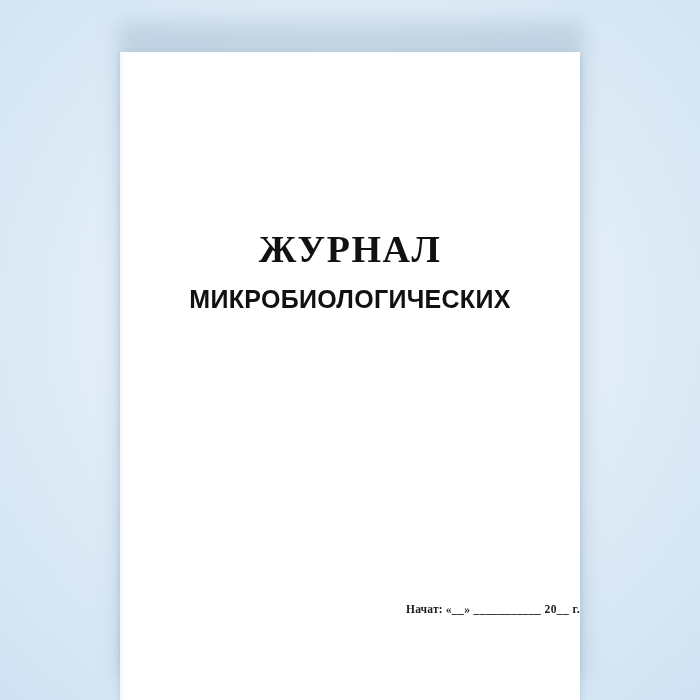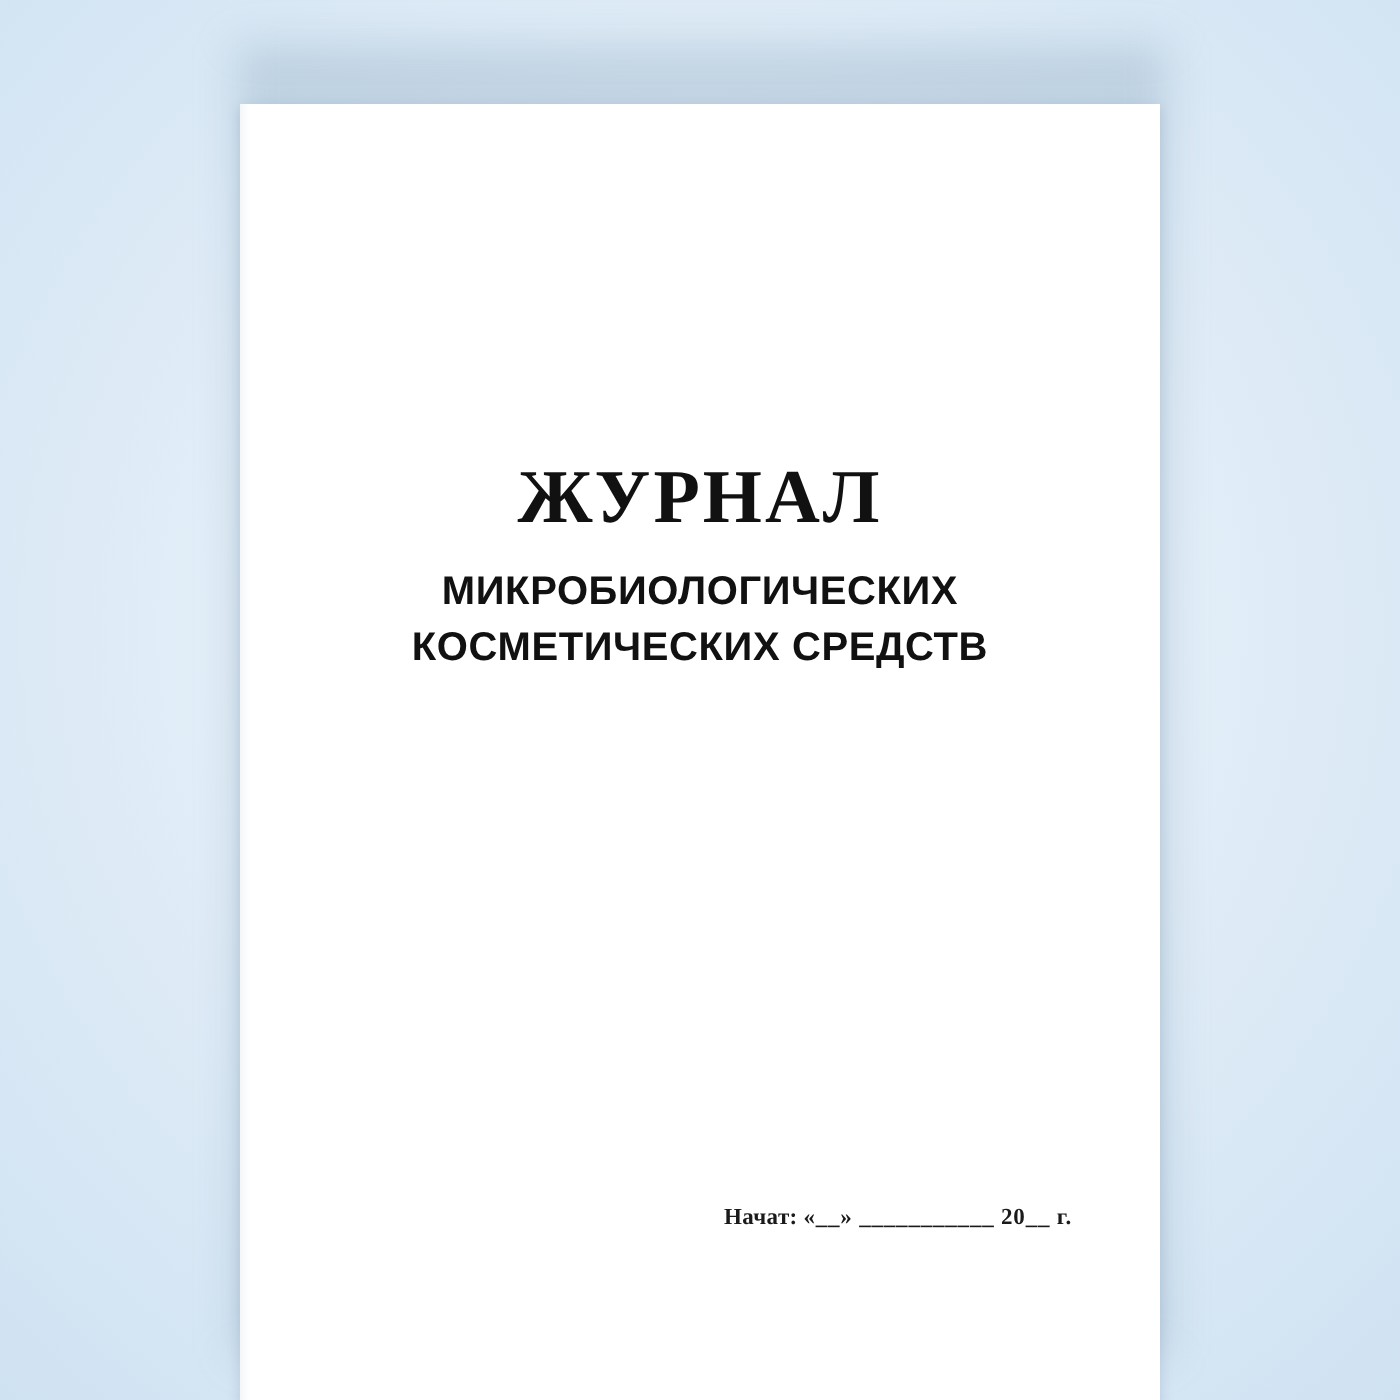--- a/index.html
+++ b/index.html
@@ -61,34 +61,33 @@
     font-weight: bold;
     font-size: 38px;
     letter-spacing: 1.5px;
     color: #111111;
     line-height: 1.05;
     margin-bottom: 12px;
   }
   .title-sub {
     font-family: "Liberation Sans", sans-serif;
     font-weight: bold;
-    font-size: 20px;
+    font-size: 25px;
     letter-spacing: 0.3px;
     color: #111111;
     line-height: 1.42;
   }
   .title-sub div {
     white-space: nowrap;
   }
   .dates-block {
     position: absolute;
     left: 0;
     right: 0;
     bottom: 84px;
-    padding-right: 44px;
     text-align: right;
     font-family: "Liberation Serif", serif;
     font-weight: bold;
     font-size: 11.5px;
     color: #1a1a1a;
     line-height: 1.95;
   }
   .date-row {
     white-space: nowrap;
   }
@@ -107,21 +106,20 @@
   <div class="cover-shadow"></div>
 
   <div class="cover">
 
     <div class="spine"></div>
 
     <div class="title-block">
       <div class="title-main">ЖУРНАЛ</div>
       <div class="title-sub">
         <div>МИКРОБИОЛОГИЧЕСКИХ</div>
-        <div>КОСМЕТИЧЕСКИХ СРЕДСТВ</div>
       </div>
     </div>
 
     <div class="dates-block">
       <div class="date-row">
         <span class="date-label">Начат:</span>
         <span class="date-fill">«__» ___________ 20__ г.</span>
       </div>
     </div>
 

